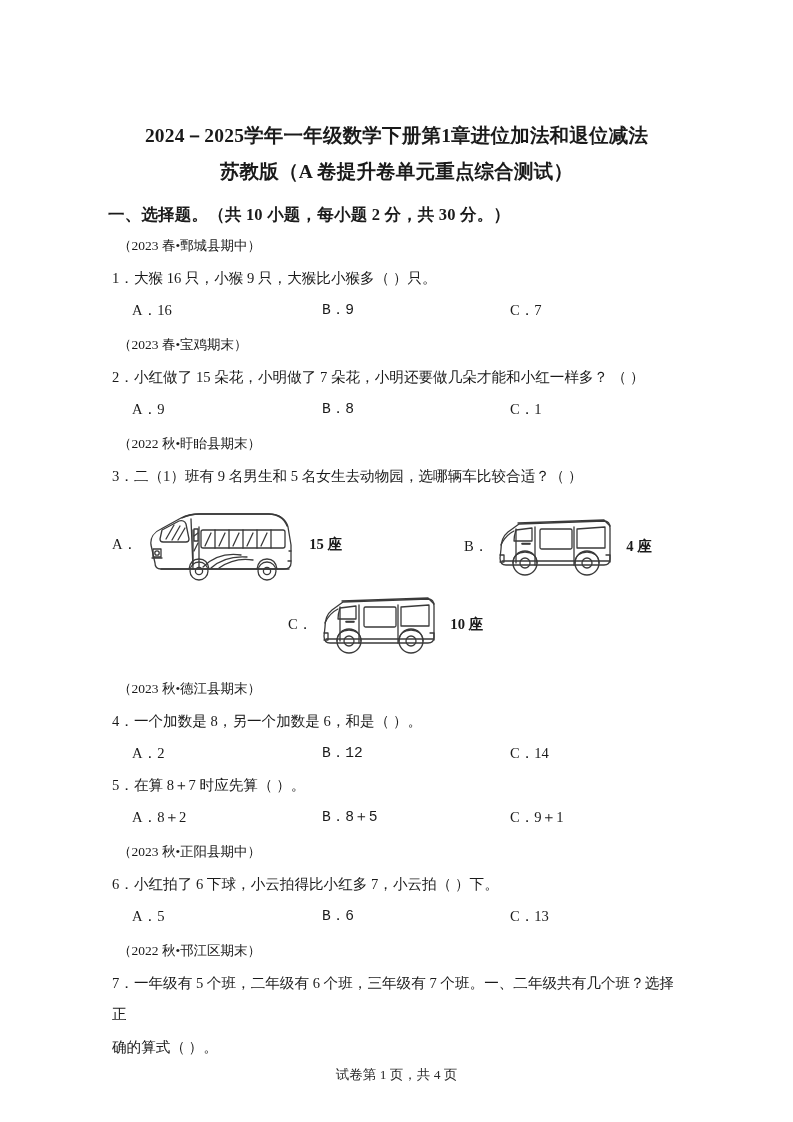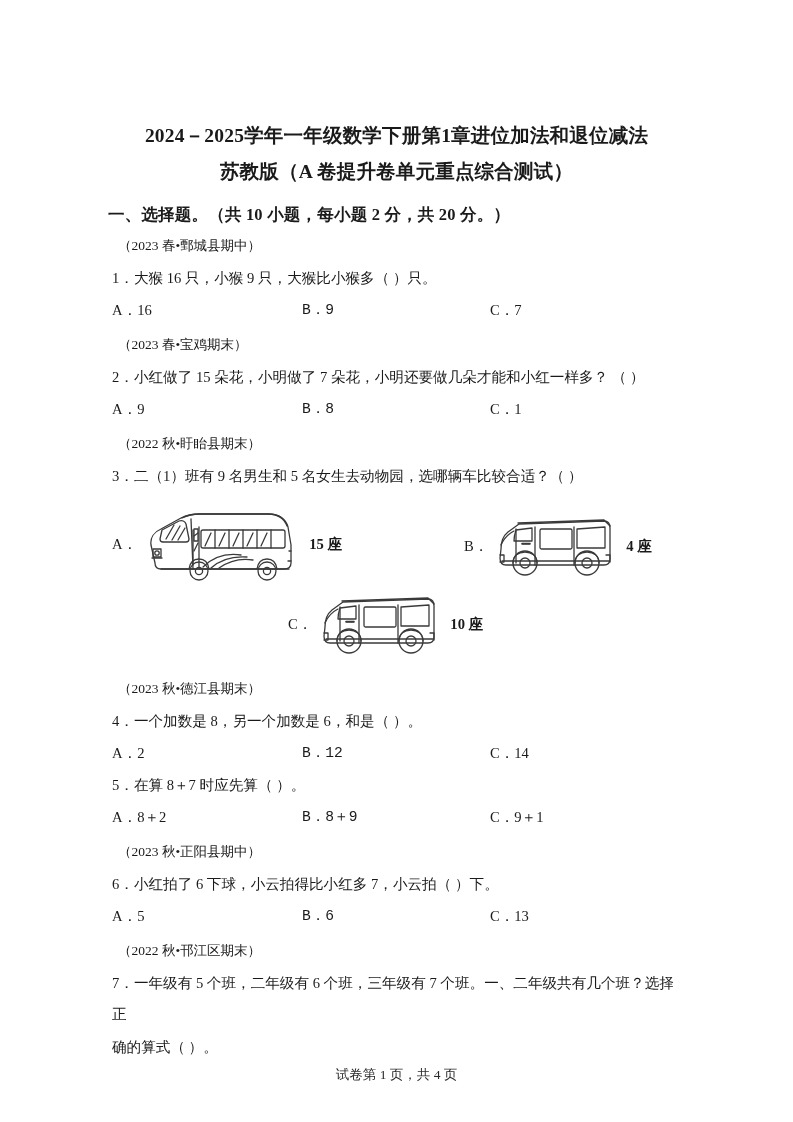--- a/index.html
+++ b/index.html
@@ -64,20 +64,21 @@
     font-size: 14.6px;
     line-height: 31px;
     margin: 2px 0 0 0;
   }
   .options {
     display: block;
     position: relative;
     height: 30px;
     margin-top: 2px;
     font-size: 14.6px;
+    margin-left: 20px;
   }
   .opt {
     position: absolute;
     top: 0;
     line-height: 30px;
     white-space: nowrap;
   }
   .opt-a { left: 0px; }
   .opt-b { left: 190px; font-family: Liberation Mono, monospace; }
   .opt-c { left: 378px; }
@@ -127,21 +128,21 @@
   svg { display: block; }
 </style>
 </head>
 <body>
 
 <div class="page">
 
   <div class="doc-title title-line-1">2024－2025学年一年级数学下册第1章进位加法和退位减法</div>
   <div class="doc-title title-line-2">苏教版（A 卷提升卷单元重点综合测试）</div>
 
-  <div class="section-heading">一、选择题。（共 10 小题，每小题 2 分，共 20 分。）</div>
+  <div class="section-heading">一、选择题。（共 10 小题，每小题 2 分，共 30 分。）</div>
 
   <div class="content">
 
     <div>
       <div class="source">（2023 春•鄄城县期中）</div>
       <div class="qtext">1．大猴 16 只，小猴 9 只，大猴比小猴多（    ）只。</div>
       <div class="options">
         <span class="opt opt-a">A．16</span>
         <span class="opt opt-b">B．9</span>
         <span class="opt opt-c">C．7</span>
@@ -306,21 +307,21 @@
         <span class="opt opt-a">A．2</span>
         <span class="opt opt-b">B．12</span>
         <span class="opt opt-c">C．14</span>
       </div>
     </div>
 
     <div>
       <div class="qtext">5．在算 8＋7 时应先算（   ）。</div>
       <div class="options">
         <span class="opt opt-a">A．8＋2</span>
-        <span class="opt opt-b">B．8＋9</span>
+        <span class="opt opt-b">B．8＋5</span>
         <span class="opt opt-c">C．9＋1</span>
       </div>
     </div>
 
     <div>
       <div class="source">（2023 秋•正阳县期中）</div>
       <div class="qtext">6．小红拍了 6 下球，小云拍得比小红多 7，小云拍（   ）下。</div>
       <div class="options">
         <span class="opt opt-a">A．5</span>
         <span class="opt opt-b">B．6</span>

